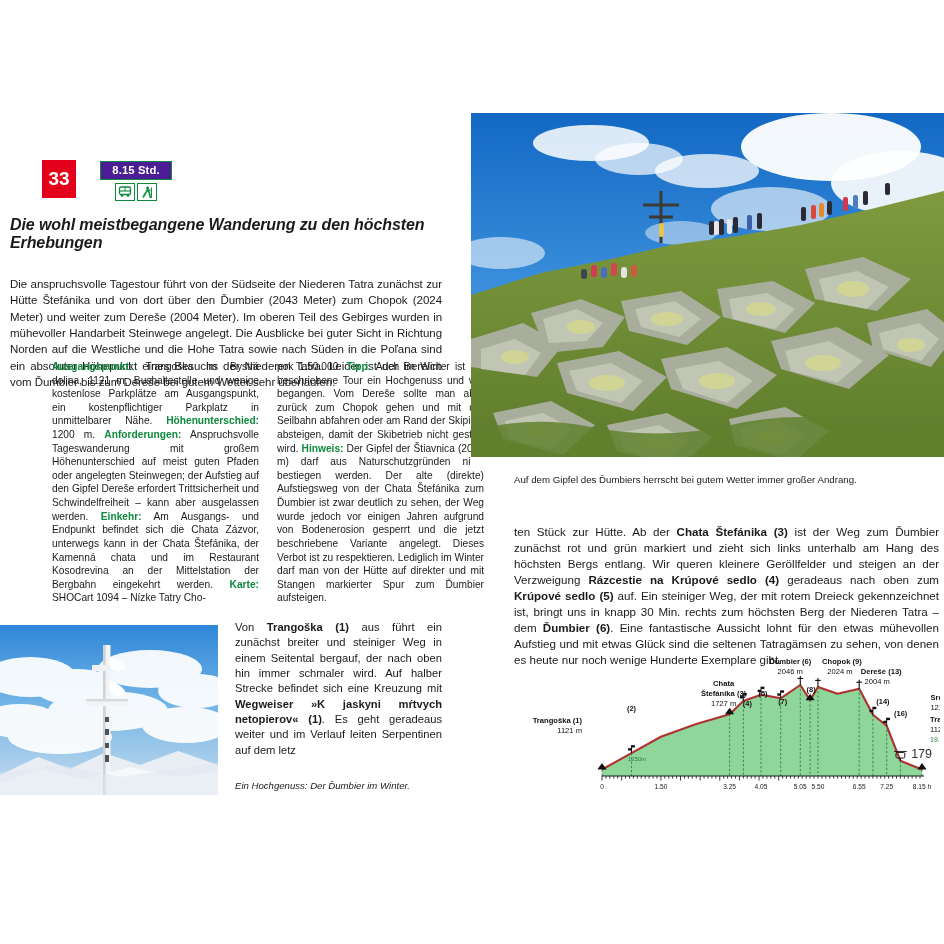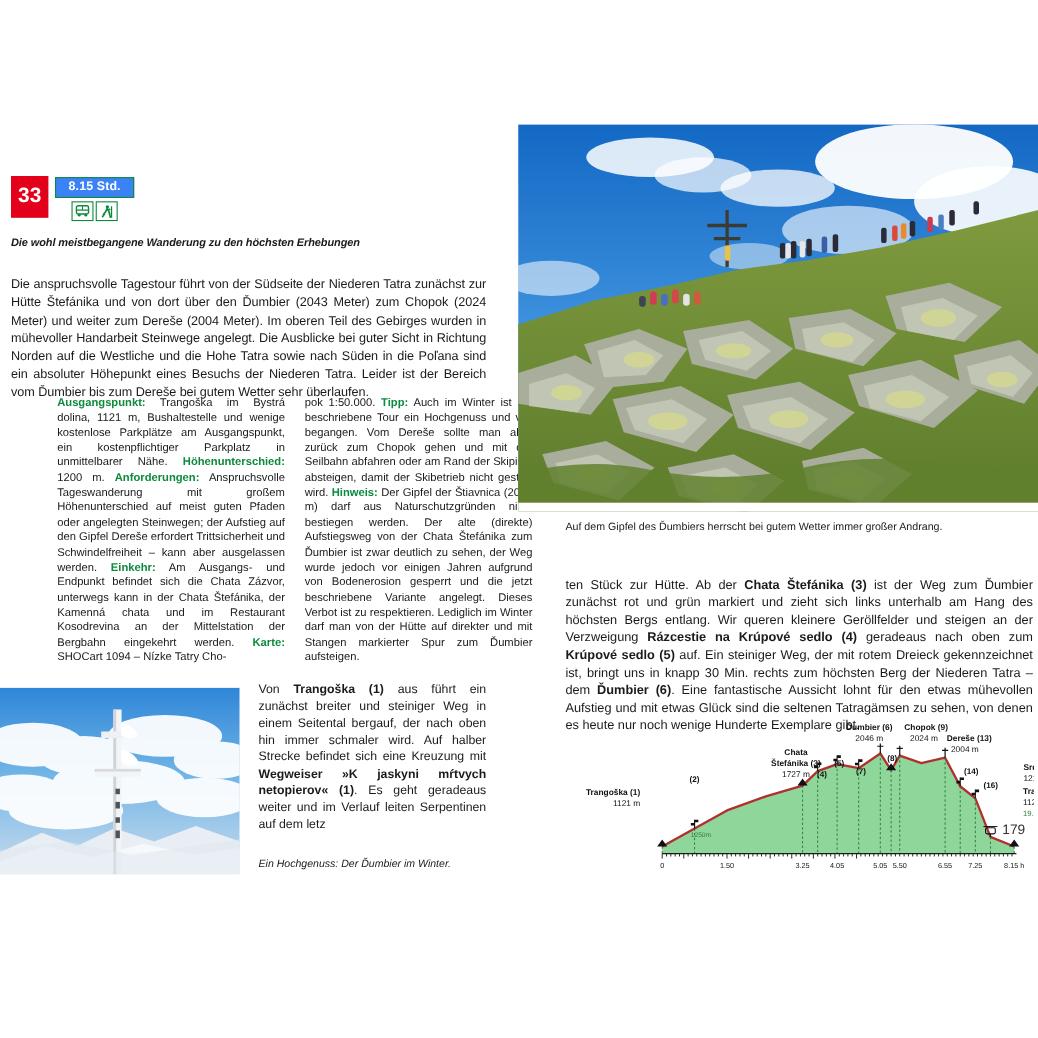--- a/index.html
+++ b/index.html
@@ -8,47 +8,47 @@
     font-family:"Liberation Sans", sans-serif;
     color:#1a1a1a;
     position:relative;
     overflow:hidden;
   }
   .page { position:relative; width:944px; height:944px; }
 
   
   .left-block { position:absolute; left:10px; top:160px; width:432px; }
 
-  .title-row { display:flex; align-items:flex-start; gap:6px; }
+  .title-row { display:flex; align-items:flex-start; gap:24px;margin-left:32px; }
   .num-badge {
     width:34px; height:38px; background:#e2001a; color:#fff;
     display:flex; align-items:center; justify-content:center;
     font-size:19px; font-weight:bold; flex:0 0 auto;
     font-family:"Liberation Sans", sans-serif;
   }
   .title-text {
     flex:1 1 auto;
     font-size:17.6px; line-height:1.19; font-weight:bold; font-style:italic;
     letter-spacing:-0.3px; color:#111;
   }
   .badge-col { flex:0 0 auto; width:72px; padding-top:1px; }
   .time-badge {
-    background:#3b82f6; color:#fff; font-size:11.3px; font-weight:bold;
+    background:#4c1d95; color:#fff; font-size:11.3px; font-weight:bold;
     text-align:center; padding:2px 3px 3px; letter-spacing:0.1px;
     border:1px solid #0e8a3c;
   }
   .icon-row { display:flex; gap:2px; margin-top:3px; justify-content:center; }
   .ic-box {
     width:20px; height:18px; border:1.4px solid #0e8a3c; display:flex;
     align-items:center; justify-content:center;
   }
   .ic-box svg { display:block; }
 
   .subhead {
-    margin-top:15px; font-size:10px; font-weight:bold; font-style:italic;
+    margin-top:15px; font-size:16px; font-weight:bold; font-style:italic;
     letter-spacing:-0.1px;
   }
   .intro {
     margin-top:24px; font-size:11.5px; line-height:1.42;
     text-align:justify; letter-spacing:-0.05px;
   }
 
   
   .info-cols {
     position:absolute; left:12px; top:360px; width:432px;

